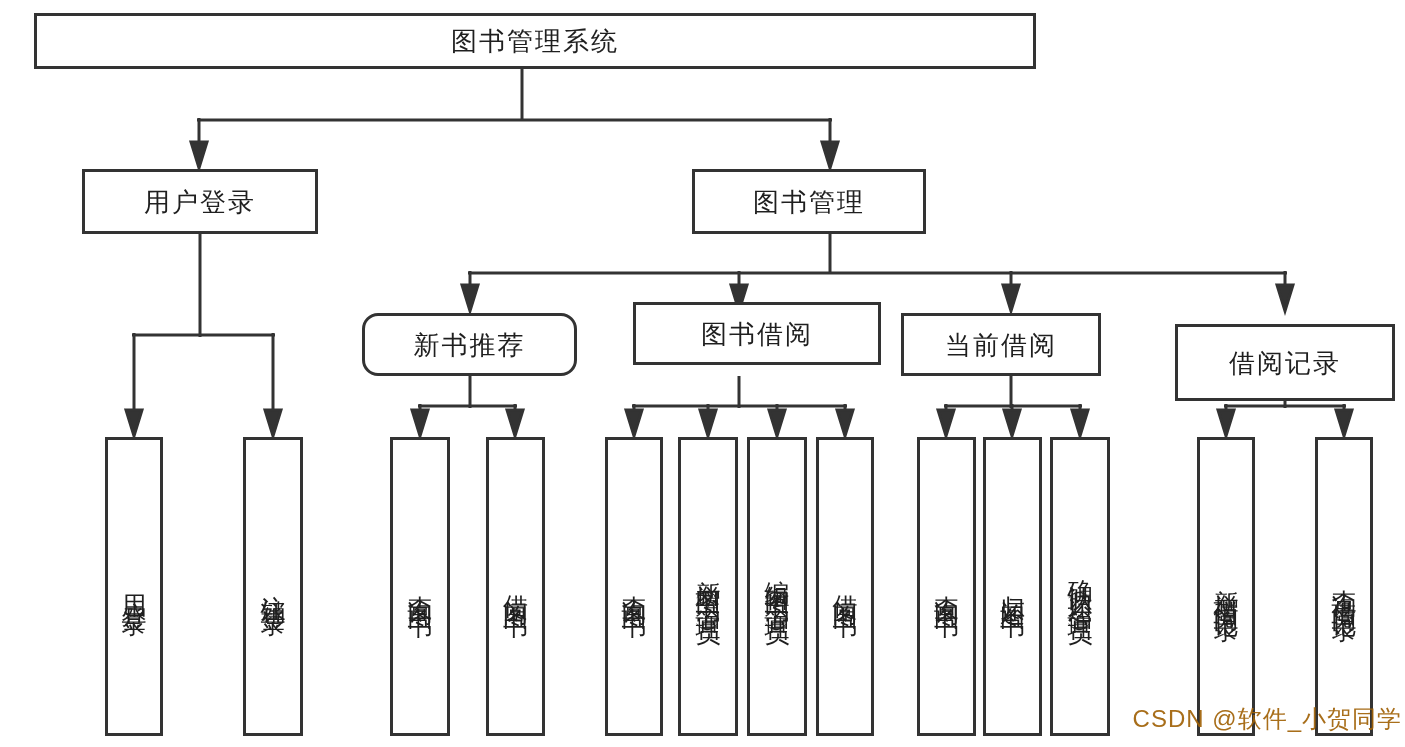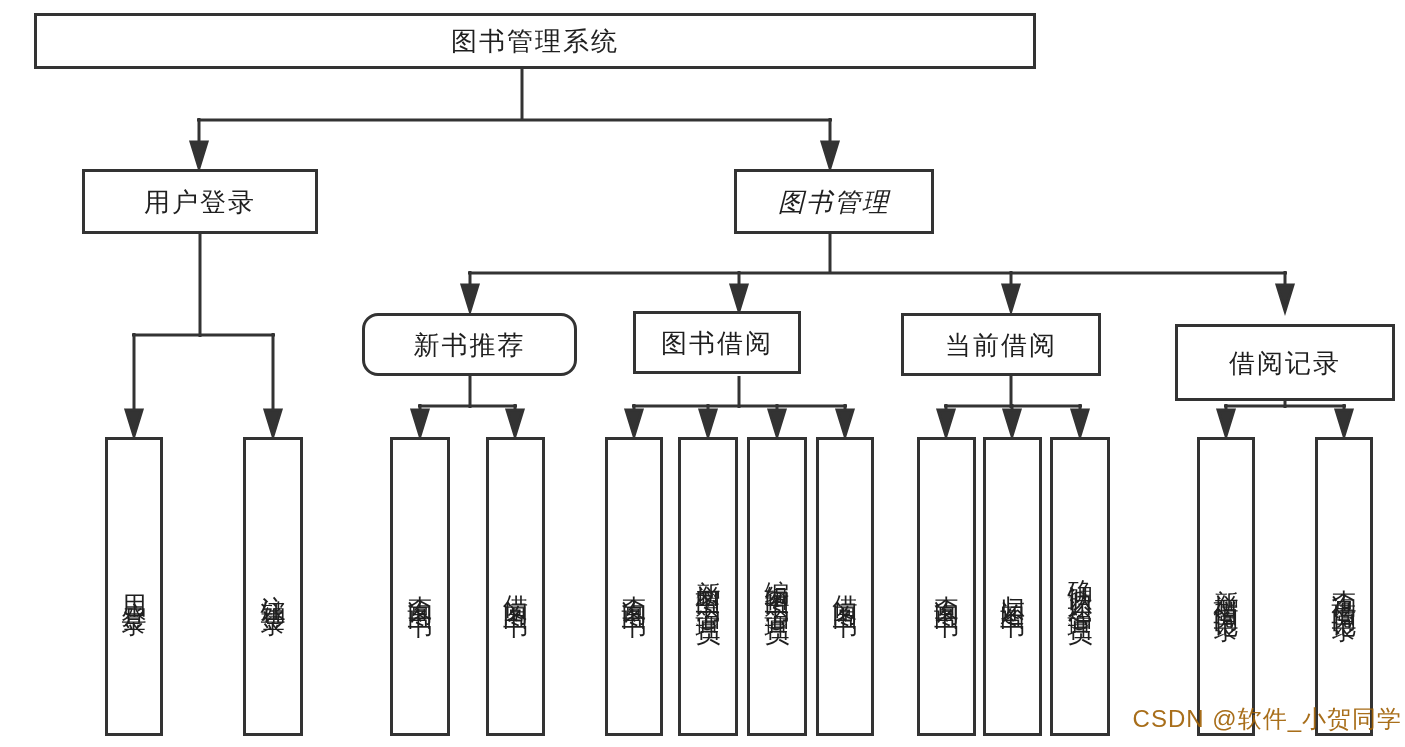--- a/index.html
+++ b/index.html
@@ -120,24 +120,24 @@
     <line x1="1224" y1="406" x2="1346" y2="406"></line>
     <line x1="1226" y1="404" x2="1226" y2="415"></line>
       <polygon points="1218,410 1234,410 1226,436"></polygon>
     <line x1="1344" y1="404" x2="1344" y2="415"></line>
       <polygon points="1336,410 1352,410 1344,436"></polygon>
   </svg>
 
   <div class="box" style="left:21px; top:13px; width:1002px; height:56px;margin-left:13px;">图书管理系统</div>
 
   <div class="box" style="left:82px; top:169px; width:236px; height:65px;">用户登录</div>
-  <div class="box" style="left:734px; top:169px; width:200px; height:65px;font-style:italic;">图书管理</div>
+  <div class="box" style="left:692px; top:169px; width:234px; height:65px;">图书管理</div>
 
   <div class="box" style="left:362px; top:313px; width:215px; height:63px;border-radius:16px;">新书推荐</div>
-  <div class="box" style="left:633px; top:311px; width:168px; height:63px;">图书借阅</div>
+  <div class="box" style="left:633px; top:302px; width:248px; height:63px;">图书借阅</div>
   <div class="box" style="left:901px; top:313px; width:200px; height:63px;">当前借阅</div>
   <div class="box" style="left:1175px; top:324px; width:220px; height:77px;">借阅记录</div>
 
   <div class="box vbox" style="left:105px; top:437px; width:58px; height:299px;">用户登录</div>
   <div class="box vbox" style="left:243px; top:437px; width:60px; height:299px;">注销登录</div>
 
   <div class="box vbox" style="left:390px; top:437px; width:60px; height:299px;">查询图书</div>
   <div class="box vbox" style="left:486px; top:437px; width:59px; height:299px;">借阅图书</div>
 
   <div class="box vbox" style="left:605px; top:437px; width:58px; height:299px;">查询图书</div>

